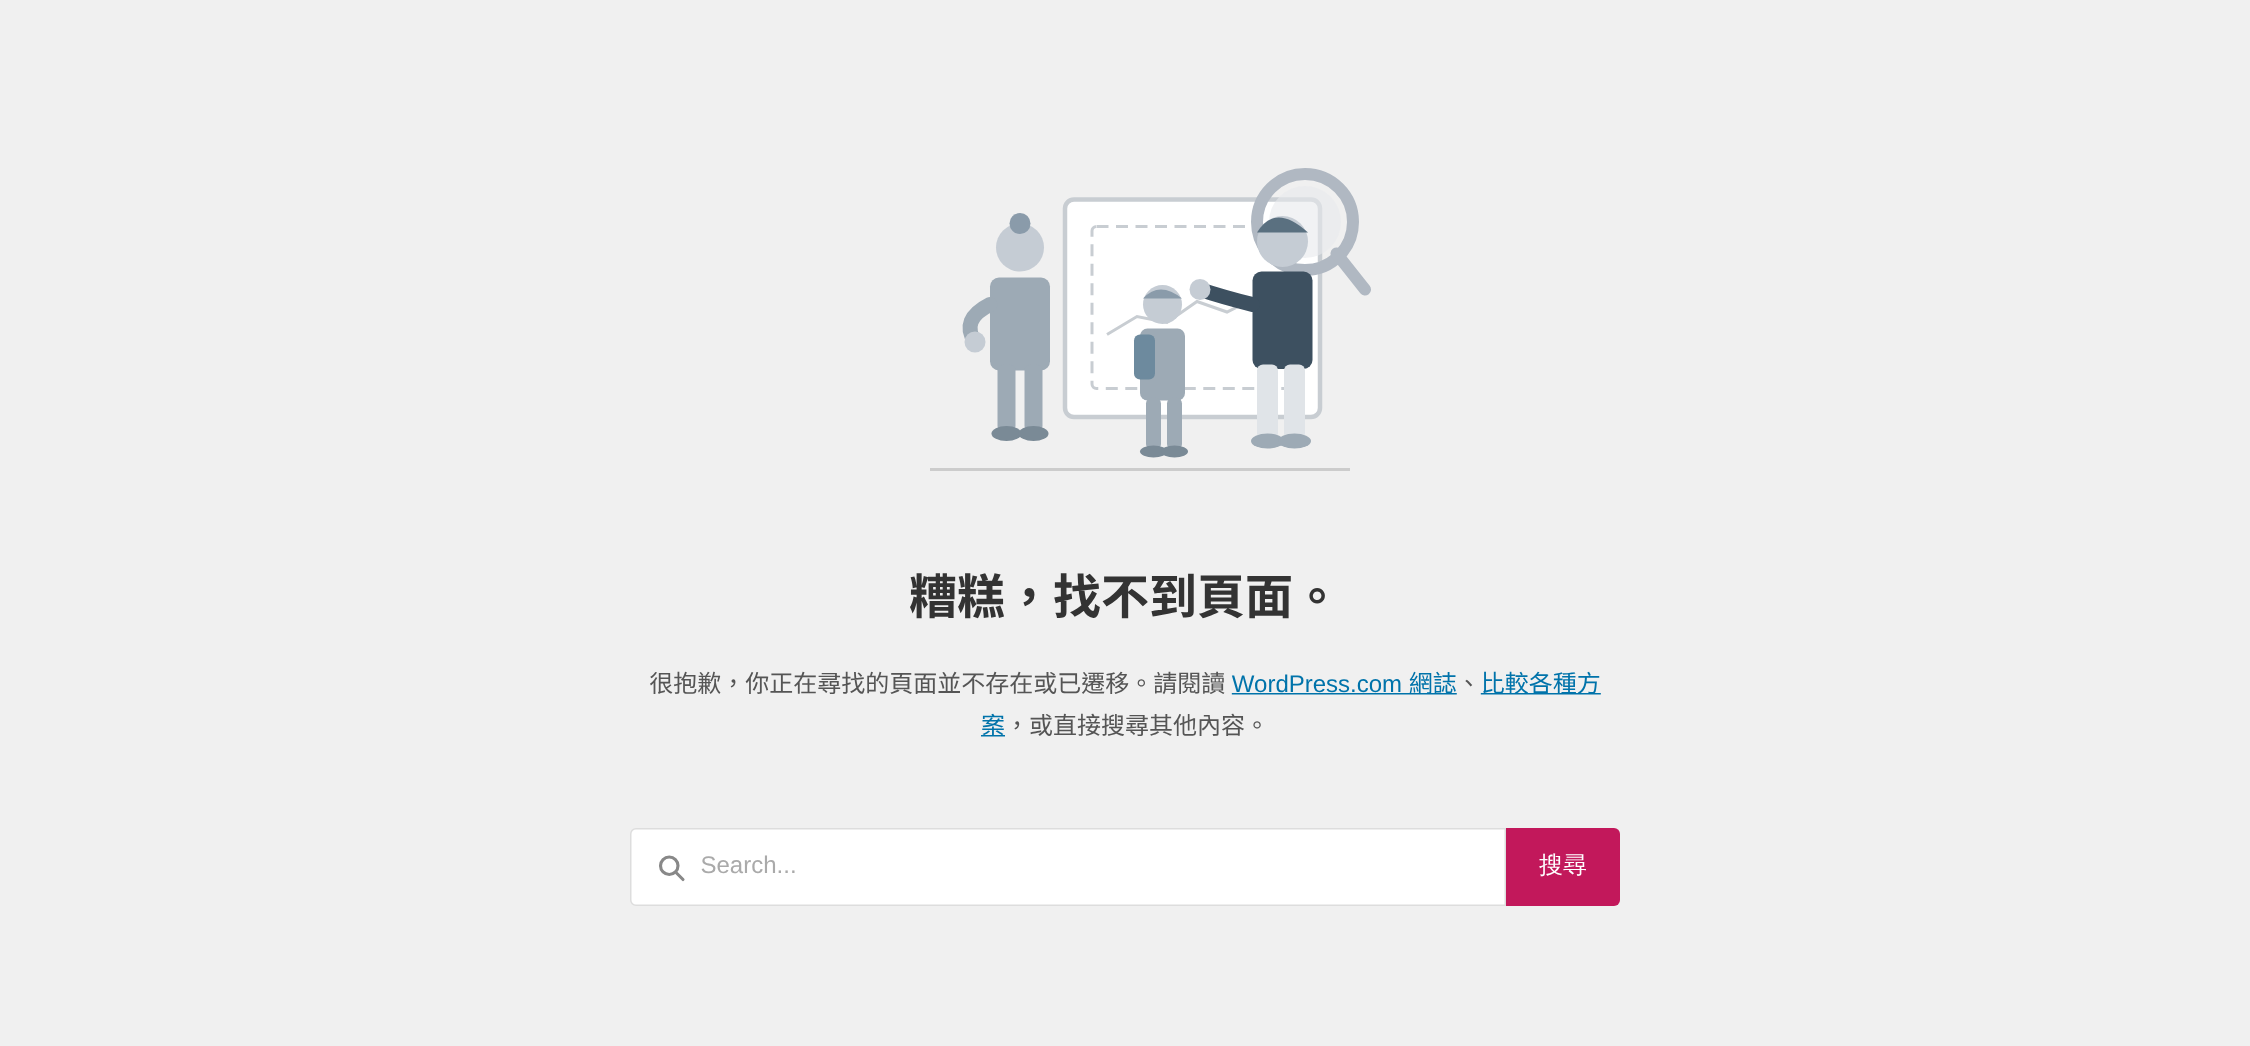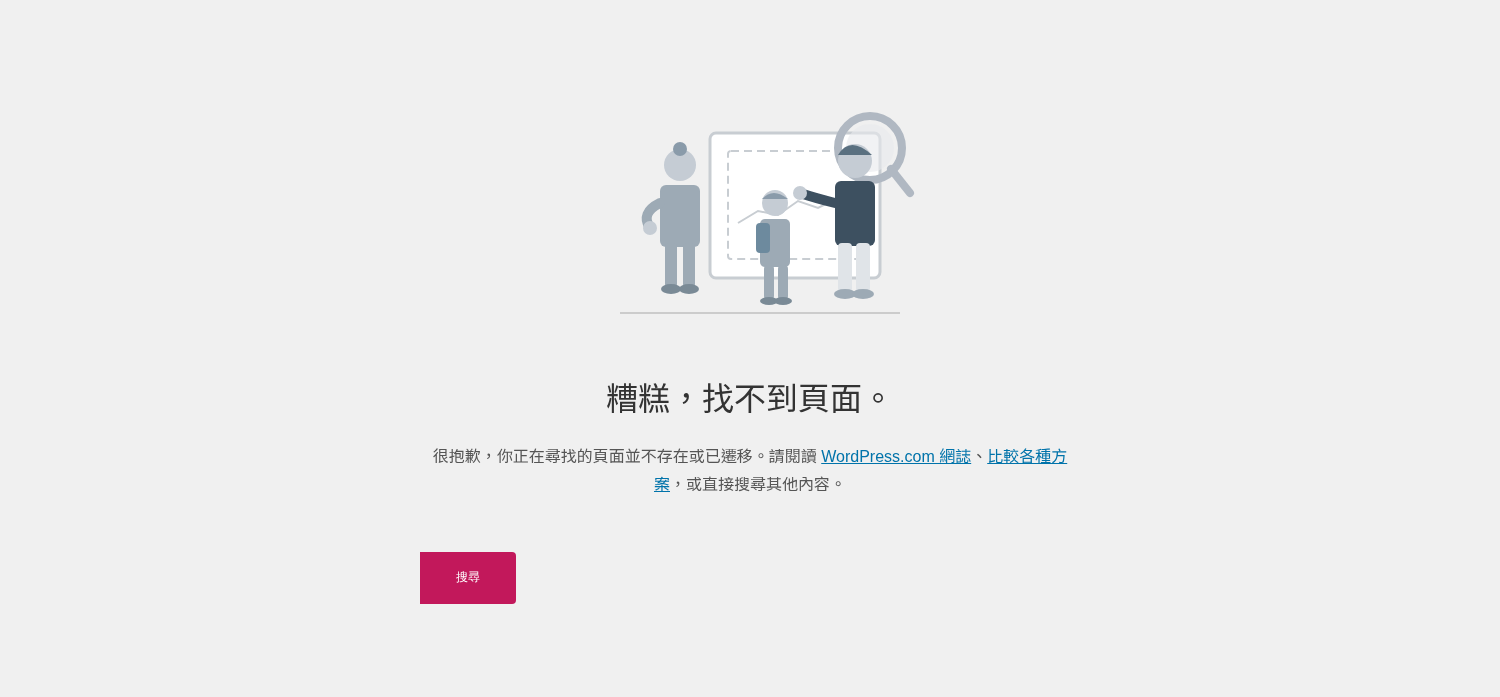--- a/index.html
+++ b/index.html
@@ -28,21 +28,21 @@
     }
 
     .illustration {
       width: 380px;
       height: 240px;
       margin-bottom: 40px;
     }
 
     .heading {
       font-size: 32px;
-      font-weight: 400;
+      font-weight: 700;
       color: #333;
       margin-bottom: 24px;
       text-align: left;
     }
 
     .description {
       font-size: 16px;
       color: #555;
       text-align: center;
       line-height: 1.7;
@@ -89,26 +89,26 @@
       width: 100%;
       background: transparent;
     }
 
     .search-input::placeholder {
       color: #aaa;
     }
 
     .search-button {
       height: 52px;
-      padding: 0 36px;
+      padding: 0 22px;
       background-color: #c2185b;
       color: #fff;
       border: none;
       border-radius: 0 4px 4px 0;
-      font-size: 12px;
+      font-size: 16px;
       cursor: pointer;
       white-space: nowrap;
     }
   </style>
 </head>
 <body>
 
 <div class="container">
 
   <svg class="illustration" viewBox="0 0 380 240" xmlns="http://www.w3.org/2000/svg">
@@ -171,16 +171,23 @@
     <ellipse cx="223" cy="208" rx="9" ry="4" fill="#7a8a96"></ellipse>
   </svg>
 
   <h1 class="heading">糟糕，找不到頁面。</h1>
 
   <p class="description">
     <span>很抱歉，你正在尋找的頁面並不存在或已遷移。請閱讀&nbsp;</span><a href="#">WordPress.com 網誌</a><span>、</span><a href="#">比較各種方案</a><span>，或直接搜尋其他內容。</span>
   </p>
 
   <div class="search-bar">
+    <div class="search-input-wrapper">
+      <svg class="search-icon-svg" viewBox="0 0 24 24" fill="none" stroke="currentColor" stroke-width="2.5" stroke-linecap="round" stroke-linejoin="round">
+        <circle cx="11" cy="11" r="7"></circle>
+        <line x1="17" y1="17" x2="22" y2="22"></line>
+      </svg>
+      <input type="text" class="search-input" placeholder="Search..." style="">
+    </div>
     <button class="search-button">搜尋</button>
   </div>
 
 </div>
 
 </body></html>

